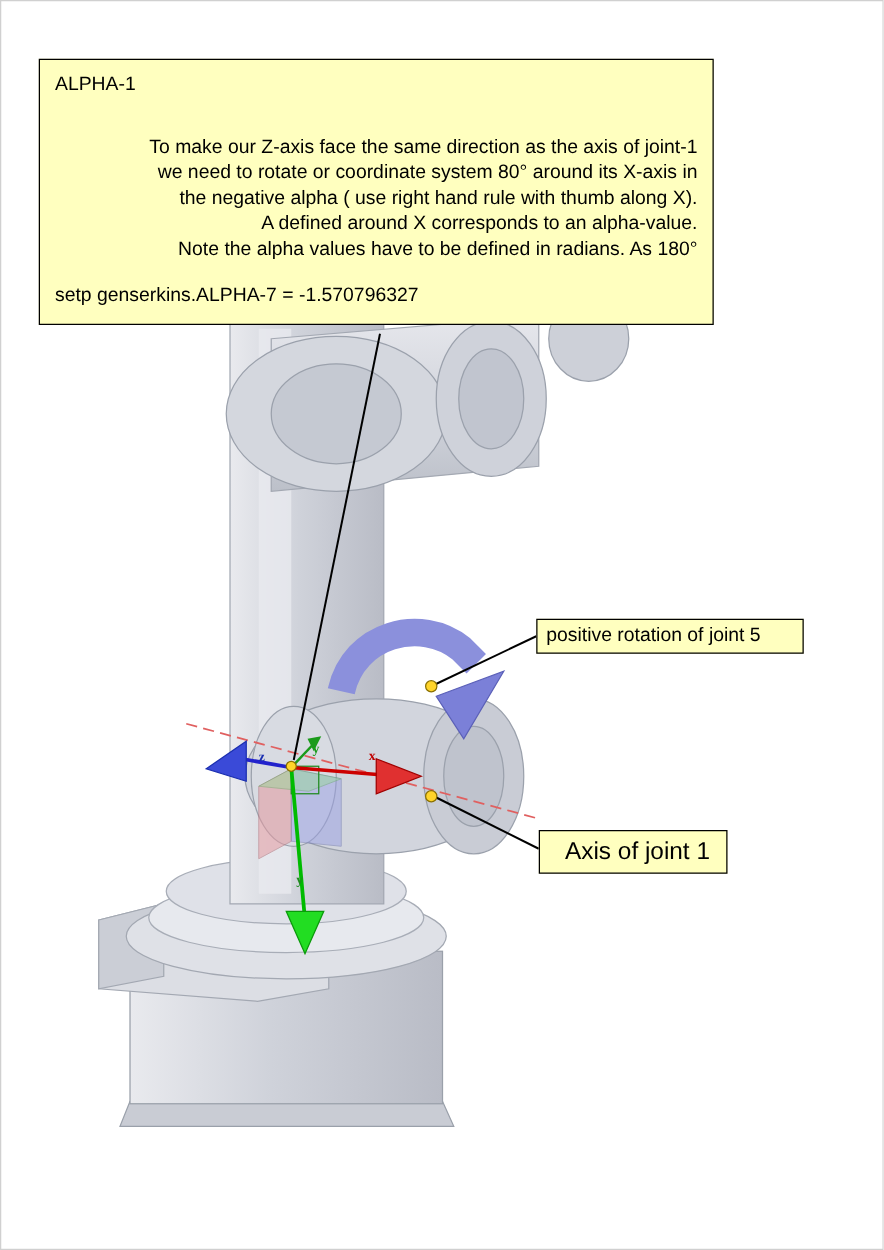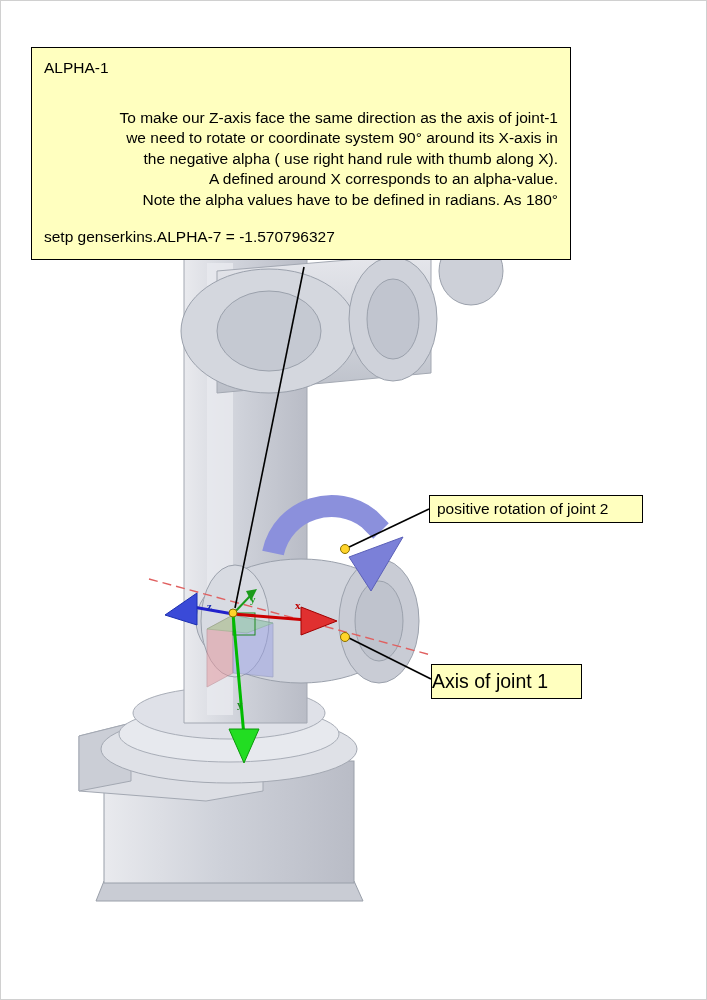--- a/index.html
+++ b/index.html
@@ -63,21 +63,21 @@
     line-height: 26px;
     padding-left: 7px;
   }
   #label-axis-joint1 {
     left: 430px;
     top: 663px;
     width: 151px;
     height: 35px;
     font-size: 19.5px;
     line-height: 33px;
-    padding-left: 0;
+    padding-left: 20px;
   }
 
   
   .axis-letter {
     position: absolute;
     font-size: 11px;
     font-weight: bold;
     font-family: "Liberation Serif", serif;
   }
   #axis-letter-x { left: 294px; top: 598px; color: #c00000; }
@@ -185,28 +185,28 @@
       <line x1="428" y1="508" x2="344" y2="548" stroke="#000" stroke-width="1.6"></line>
       <line x1="430" y1="678" x2="346" y2="636" stroke="#000" stroke-width="1.6"></line>
       <circle cx="344" cy="548" r="4.5" fill="#ffd42a" stroke="#8a7000" stroke-width="1"></circle>
       <circle cx="344" cy="636" r="4.5" fill="#ffd42a" stroke="#8a7000" stroke-width="1"></circle>
     </g>
   </svg>
 
   <div class="callout" id="alpha-note">
     <div class="note-title">ALPHA-1</div>
     <div class="note-line">To make our Z-axis face the same direction as the axis of joint-1</div>
-    <div class="note-line">we need to rotate or coordinate system 90°  around its X-axis in</div>
+    <div class="note-line">we need to rotate or coordinate system 80°  around its X-axis in</div>
     <div class="note-line">the negative alpha ( use right hand rule with thumb along X).</div>
     <div class="note-line">A defined around X corresponds to an alpha-value.</div>
     <div class="note-line">Note the alpha values have to be defined in radians. As 180°</div>
     <div class="note-cmd">setp genserkins.ALPHA-7 =  -1.570796327</div>
   </div>
 
-  <div class="callout" id="label-positive-rotation">positive rotation of joint 2</div>
+  <div class="callout" id="label-positive-rotation">positive rotation of joint 5</div>
 
   <div class="callout" id="label-axis-joint1">Axis of joint 1</div>
 
   <div class="axis-letter" id="axis-letter-x">x</div>
   <div class="axis-letter" id="axis-letter-y">y</div>
   <div class="axis-letter" id="axis-letter-z">z</div>
   <div class="axis-letter" id="axis-letter-up">y</div>
 
 </div>
 

